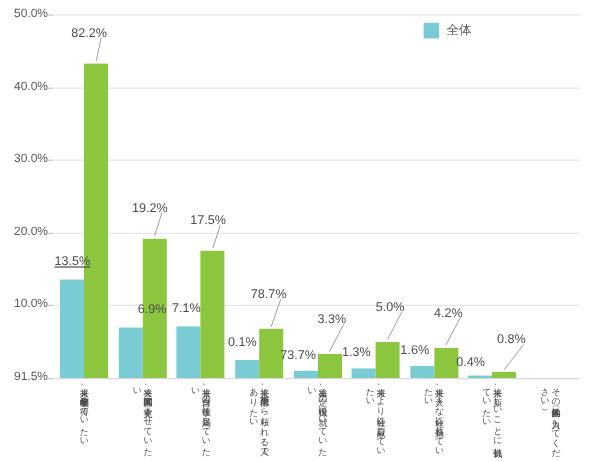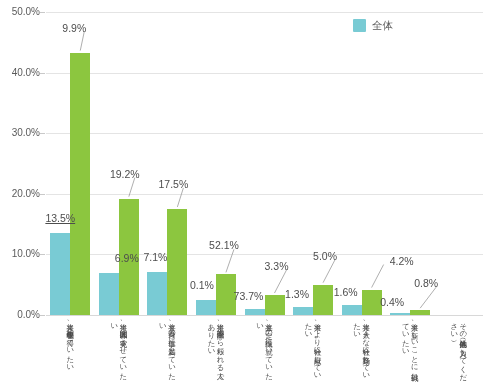--- a/index.html
+++ b/index.html
@@ -105,21 +105,21 @@
     <div class="legend-item">
       <span class="legend-swatch" style="background:#79cbd4"></span>
       <span class="legend-label">全体</span>
     </div>
   </div>
 
   <div class="plot">
     <div id="gridlayer">
         <div class="gridline base" style="top: 303px;"></div>
         <div class="ytickmark" style="top: 303px;"></div>
-        <div class="ytick" style="top: 303px;">0.0%</div>
+        <div class="ytick" style="top: 303px;">91.5%</div>
         <div class="gridline" style="top: 242.4px;"></div>
         <div class="ytickmark" style="top: 242.4px;"></div>
         <div class="ytick" style="top: 242.4px;">10.0%</div>
         <div class="gridline" style="top: 181.8px;"></div>
         <div class="ytickmark" style="top: 181.8px;"></div>
         <div class="ytick" style="top: 181.8px;">20.0%</div>
         <div class="gridline" style="top: 121.2px;"></div>
         <div class="ytickmark" style="top: 121.2px;"></div>
         <div class="ytick" style="top: 121.2px;">30.0%</div>
         <div class="gridline" style="top: 60.6px;"></div>
@@ -162,33 +162,33 @@
           <div class="bar overall" title="全体 0.4%" style="height: 2.424px; background: rgb(121, 203, 212);"></div>
           <div class="bar youth" title="働く若手社員 0.8%" style="height: 4.848px; background: rgb(140, 198, 63);"></div>
         </div>
         <div class="group">
           <div class="bar overall" title="全体 0%" style="height: 0px; background: rgb(121, 203, 212);"></div>
           <div class="bar youth" title="働く若手社員 0%" style="height: 0px; background: rgb(140, 198, 63);"></div>
         </div>
       </div>
     <div id="labellayer">
         <div class="dlabel" style="left: 14.2778px; top: 201.19px; text-decoration: underline;">13.5%</div>
-        <div class="dlabel" style="left: 28.2778px; top: 10.602px;">9.9%</div>
+        <div class="dlabel" style="left: 28.2778px; top: 10.602px;">82.2%</div>
         <div class="dlabel" style="left: 60.8333px; top: 241.186px; padding-left: 40px;">6.9%</div>
         <div class="dlabel" style="left: 78.8333px; top: 156.648px;">19.2%</div>
         <div class="dlabel" style="left: 109.389px; top: 239.974px; text-align: center;">7.1%</div>
         <div class="dlabel" style="left: 127.389px; top: 166.95px;">17.5%</div>
         <div class="dlabel" style="left: 155.944px; top: 267.85px;">0.1%</div>
-        <div class="dlabel" style="left: 177.944px; top: 228.398px;">52.1%</div>
+        <div class="dlabel" style="left: 177.944px; top: 228.398px;">78.7%</div>
         <div class="dlabel" style="left: 202.5px; top: 278.94px;">73.7%</div>
         <div class="dlabel" style="left: 230.5px; top: 249.002px;">3.3%</div>
         <div class="dlabel" style="left: 251.056px; top: 277.122px;">1.3%</div>
         <div class="dlabel" style="left: 279.056px; top: 238.7px;">5.0%</div>
         <div class="dlabel" style="left: 299.611px; top: 275.304px;">1.6%</div>
-        <div class="dlabel" style="left: 327.611px; top: 243.548px; margin-left: 28px;">4.2%</div>
+        <div class="dlabel" style="left: 327.611px; top: 243.548px;">4.2%</div>
         <div class="dlabel" style="left: 346.167px; top: 284.576px;">0.4%</div>
         <div class="dlabel" style="left: 380.167px; top: 266.152px;">0.8%</div>
       </div>
     <svg id="leaderlayer" class="leader" width="437" height="303">
         <line x1="34.27777777777778" y1="38.601999999999975" x2="38.27777777777778" y2="19.601999999999975" stroke="#9a9a9a" stroke-width="0.8"></line>
         <line x1="82.83333333333334" y1="184.648" x2="88.83333333333334" y2="165.648" stroke="#9a9a9a" stroke-width="0.8"></line>
         <line x1="131.38888888888889" y1="194.95" x2="137.38888888888889" y2="175.95" stroke="#9a9a9a" stroke-width="0.8"></line>
         <line x1="179.94444444444446" y1="260.398" x2="187.94444444444446" y2="237.39800000000002" stroke="#9a9a9a" stroke-width="0.8"></line>
         <line x1="228.5" y1="281.002" x2="240.5" y2="258.002" stroke="#9a9a9a" stroke-width="0.8"></line>
         <line x1="277.05555555555554" y1="270.7" x2="289.05555555555554" y2="247.7" stroke="#9a9a9a" stroke-width="0.8"></line>

